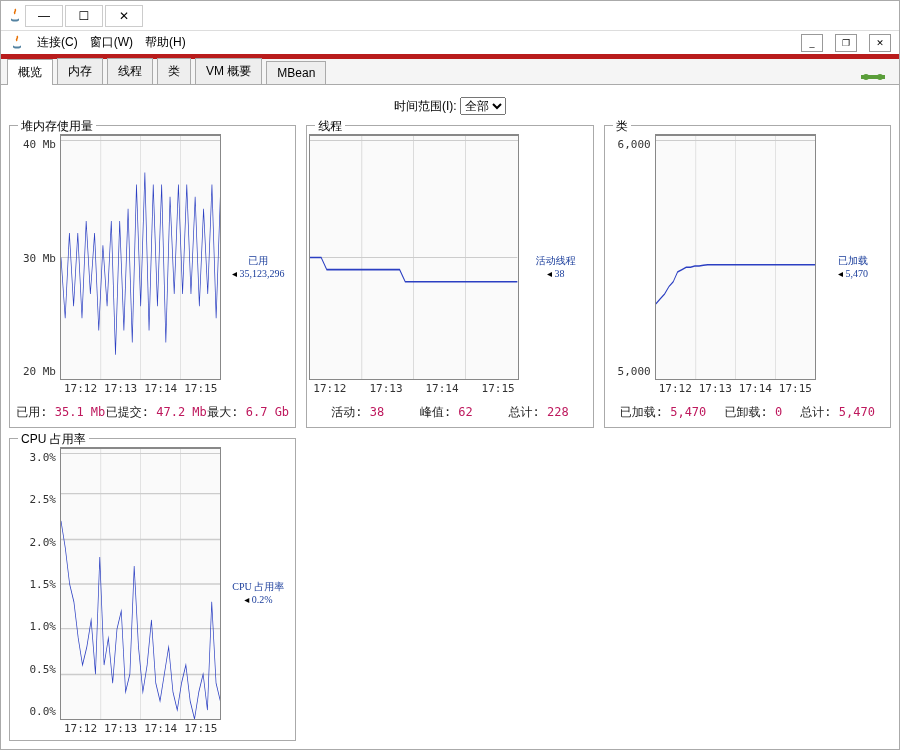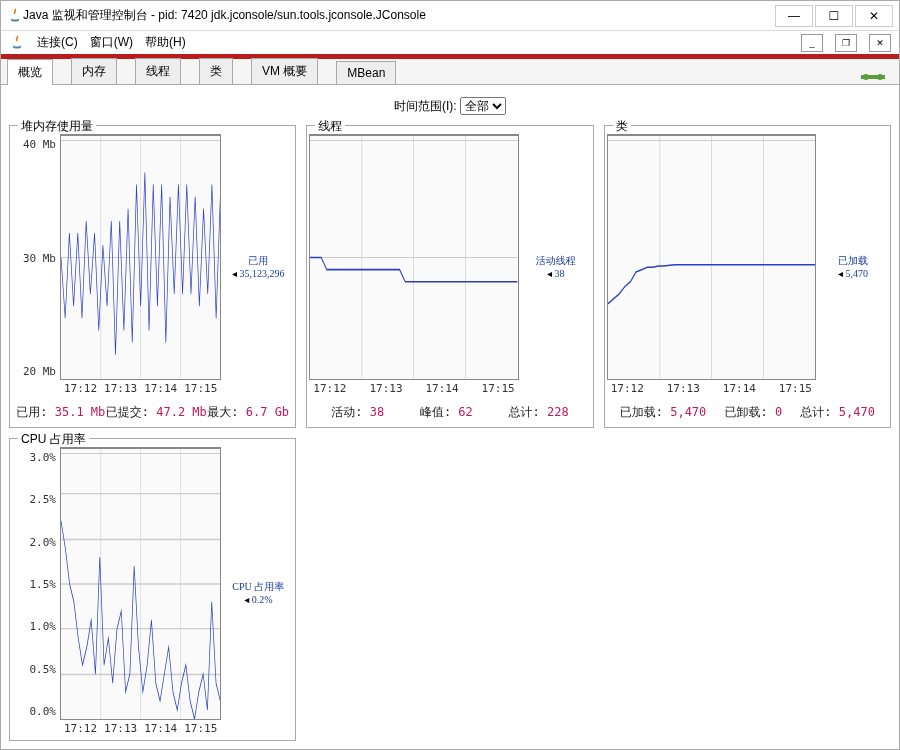--- a/index.html
+++ b/index.html
@@ -4,21 +4,21 @@
   <style>
     * { margin: 0; padding: 0; box-sizing: border-box; }
     body { font-family: "Microsoft YaHei", Tahoma, sans-serif; font-size: 12px; background: #fff; color: #000; }
     .window { width: 900px; height: 750px; border: 1px solid #aaa; display: flex; flex-direction: column; background: #fff; }
     .titlebar { height: 30px; display: flex; align-items: center; padding: 0 6px; border-bottom: 1px solid #ddd; }
     .titlebar .title { flex: 1; font-size: 12px; }
     .titlebar .winbtn { width: 38px; height: 22px; border: 1px solid #ccc; margin-left: 2px; display: flex; align-items: center; justify-content: center; cursor: pointer; }
     .menubar { height: 28px; display: flex; align-items: center; padding: 0 8px; gap: 12px; border-bottom: 5px solid #b91c1c; }
     .menubar .minibtn { width: 22px; height: 18px; border: 1px solid #999; display:flex; align-items:center; justify-content:center; font-size:9px; cursor:pointer; }
     .tabs { height: 26px; display: flex; align-items: flex-end; padding: 0 6px; border-bottom: 1px solid #aaa; background: #f5f5f5; }
-    .tab { padding: 4px 10px; border: 1px solid #aaa; border-bottom: none; background: #eee; margin-right: 18px; font-size: 12px; cursor: pointer; }
+    .tab { padding: 4px 10px; border: 1px solid #aaa; border-bottom: none; background: #eee; margin-right: 4px; font-size: 12px; cursor: pointer; }
     .tab.active { background: #fff; position: relative; top: 1px; }
     .tabs .spacer { flex:1; }
     .conn-icon { width: 24px; height: 14px; margin-right: 8px; }
     .content { flex: 1; padding: 8px; display: flex; flex-direction: column; overflow:hidden; }
     .timerow { text-align: center; margin: 4px 0 10px; }
     .timerow select { font-size: 12px; }
     .grid { flex: 1; display: grid; grid-template-columns: 1fr 1fr 1fr; grid-template-rows: 1fr 1fr; gap: 10px; }
     .panel { border: 1px solid #aaa; display: flex; flex-direction: column; position: relative; }
     .panel legend { font-size: 12px; position:absolute; top:-8px; left:8px; background:#fff; padding:0 3px; }
     .plotwrap { flex: 1; display: flex; margin:8px 4px 2px 2px; }
@@ -42,21 +42,20 @@
 <body>
 
 <div class="window">
   <div class="titlebar">
     <span class="java-icon">
       <svg viewBox="0 0 16 16">
           <path d="M4 10c0 2 8 2 8 0v2c0 2-8 2-8 0z" fill="#5382a1"></path>
           <path d="M8 1c2 2-2 3 0 5" stroke="#e76f00" fill="none" stroke-width="1.5"></path>
         </svg>
     </span>
-    <span class="title">Java 监视和管理控制台 - pid: 7420 jdk.jconsole/sun.tools.jconsole.JConsole</span>
     <div class="winbtn">—</div>
     <div class="winbtn">☐</div>
     <div class="winbtn">✕</div>
   </div>
 
   <div class="menubar">
     <span class="java-icon">
       <svg viewBox="0 0 16 16">
           <path d="M4 10c0 2 8 2 8 0v2c0 2-8 2-8 0z" fill="#5382a1"></path>
           <path d="M8 1c2 2-2 3 0 5" stroke="#e76f00" fill="none" stroke-width="1.5"></path>
@@ -168,20 +167,24 @@
           <span><span>活动:</span> <span class="v">38</span></span>
           <span><span>峰值:</span> <span class="v">62</span></span>
           <span><span>总计:</span> <span class="v">228</span></span>
         </div>
       </fieldset>
 
       <fieldset class="panel">
         <legend>类</legend>
         <div class="plotwrap">
           <div class="plotarea">
+            <div class="yticks">
+              <span>6,000</span>
+              <span>5,000</span>
+            </div>
             <div class="chartcol">
               <div class="plot">
                 <svg viewBox="0 0 300 200" preserveAspectRatio="none">
                   <line class="gridline" x1="75" y1="0" x2="75" y2="200"></line>
                   <line class="gridline" x1="150" y1="0" x2="150" y2="200"></line>
                   <line class="gridline" x1="225" y1="0" x2="225" y2="200"></line>
                   <polyline class="data" id="classes-line" points="0.0,138.0 8.1,134.0 16.2,130.0 24.3,124.0 32.4,120.0 40.5,112.0 48.6,110.0 56.8,108.0 64.9,108.0 73.0,107.0 81.1,107.0 89.2,106.4 97.3,106.0 105.4,106.0 113.5,106.0 121.6,106.0 129.7,106.0 137.8,106.0 145.9,106.0 154.1,106.0 162.2,106.0 170.3,106.0 178.4,106.0 186.5,106.0 194.6,106.0 202.7,106.0 210.8,106.0 218.9,106.0 227.0,106.0 235.1,106.0 243.2,106.0 251.4,106.0 259.5,106.0 267.6,106.0 275.7,106.0 283.8,106.0 291.9,106.0 300.0,106.0"></polyline>
                 </svg>
               </div>
               <div class="xticks">

